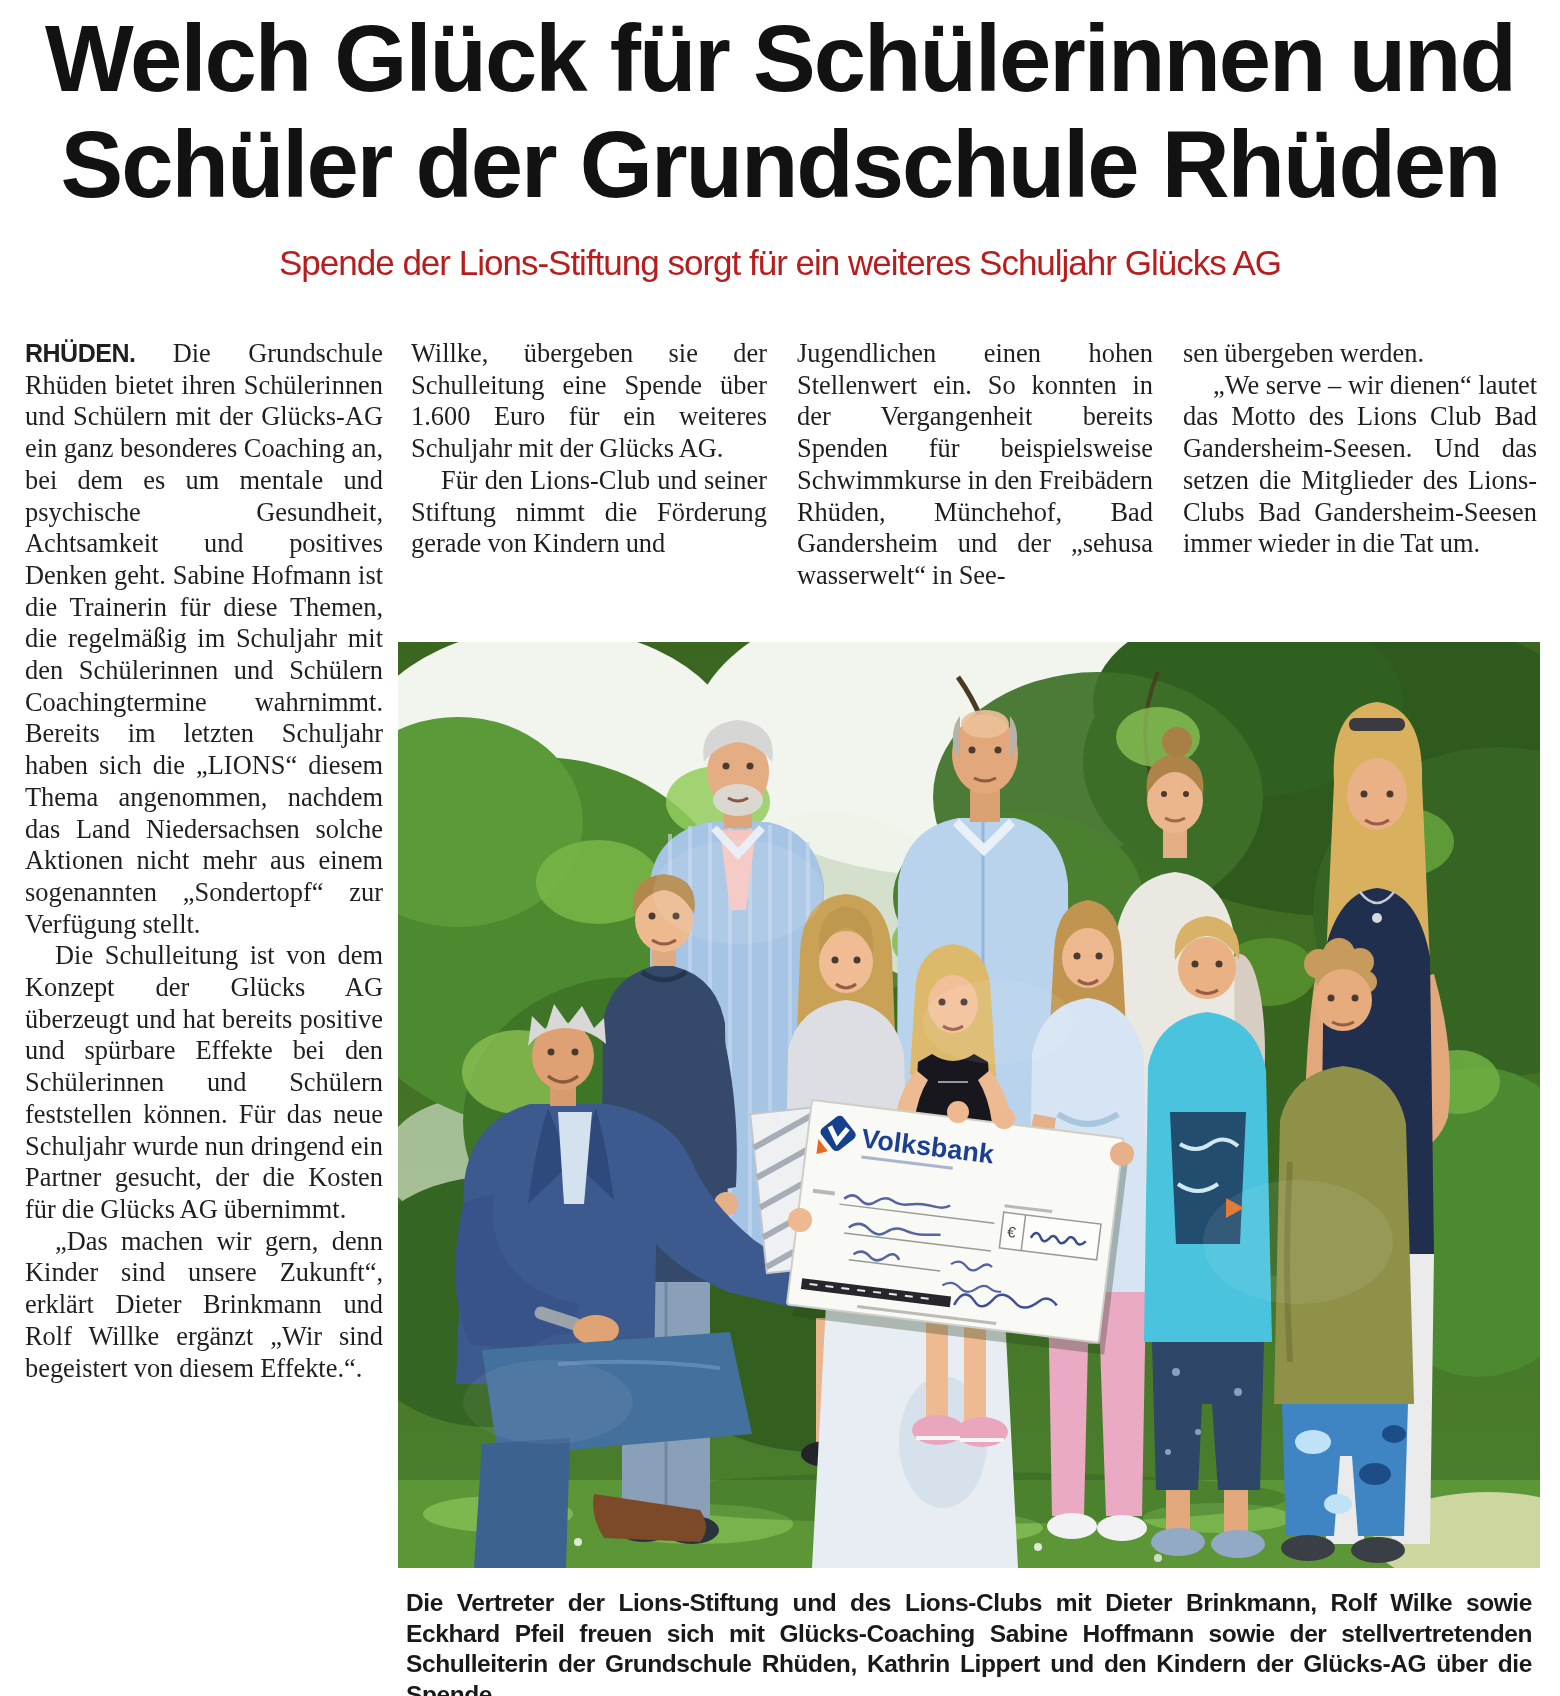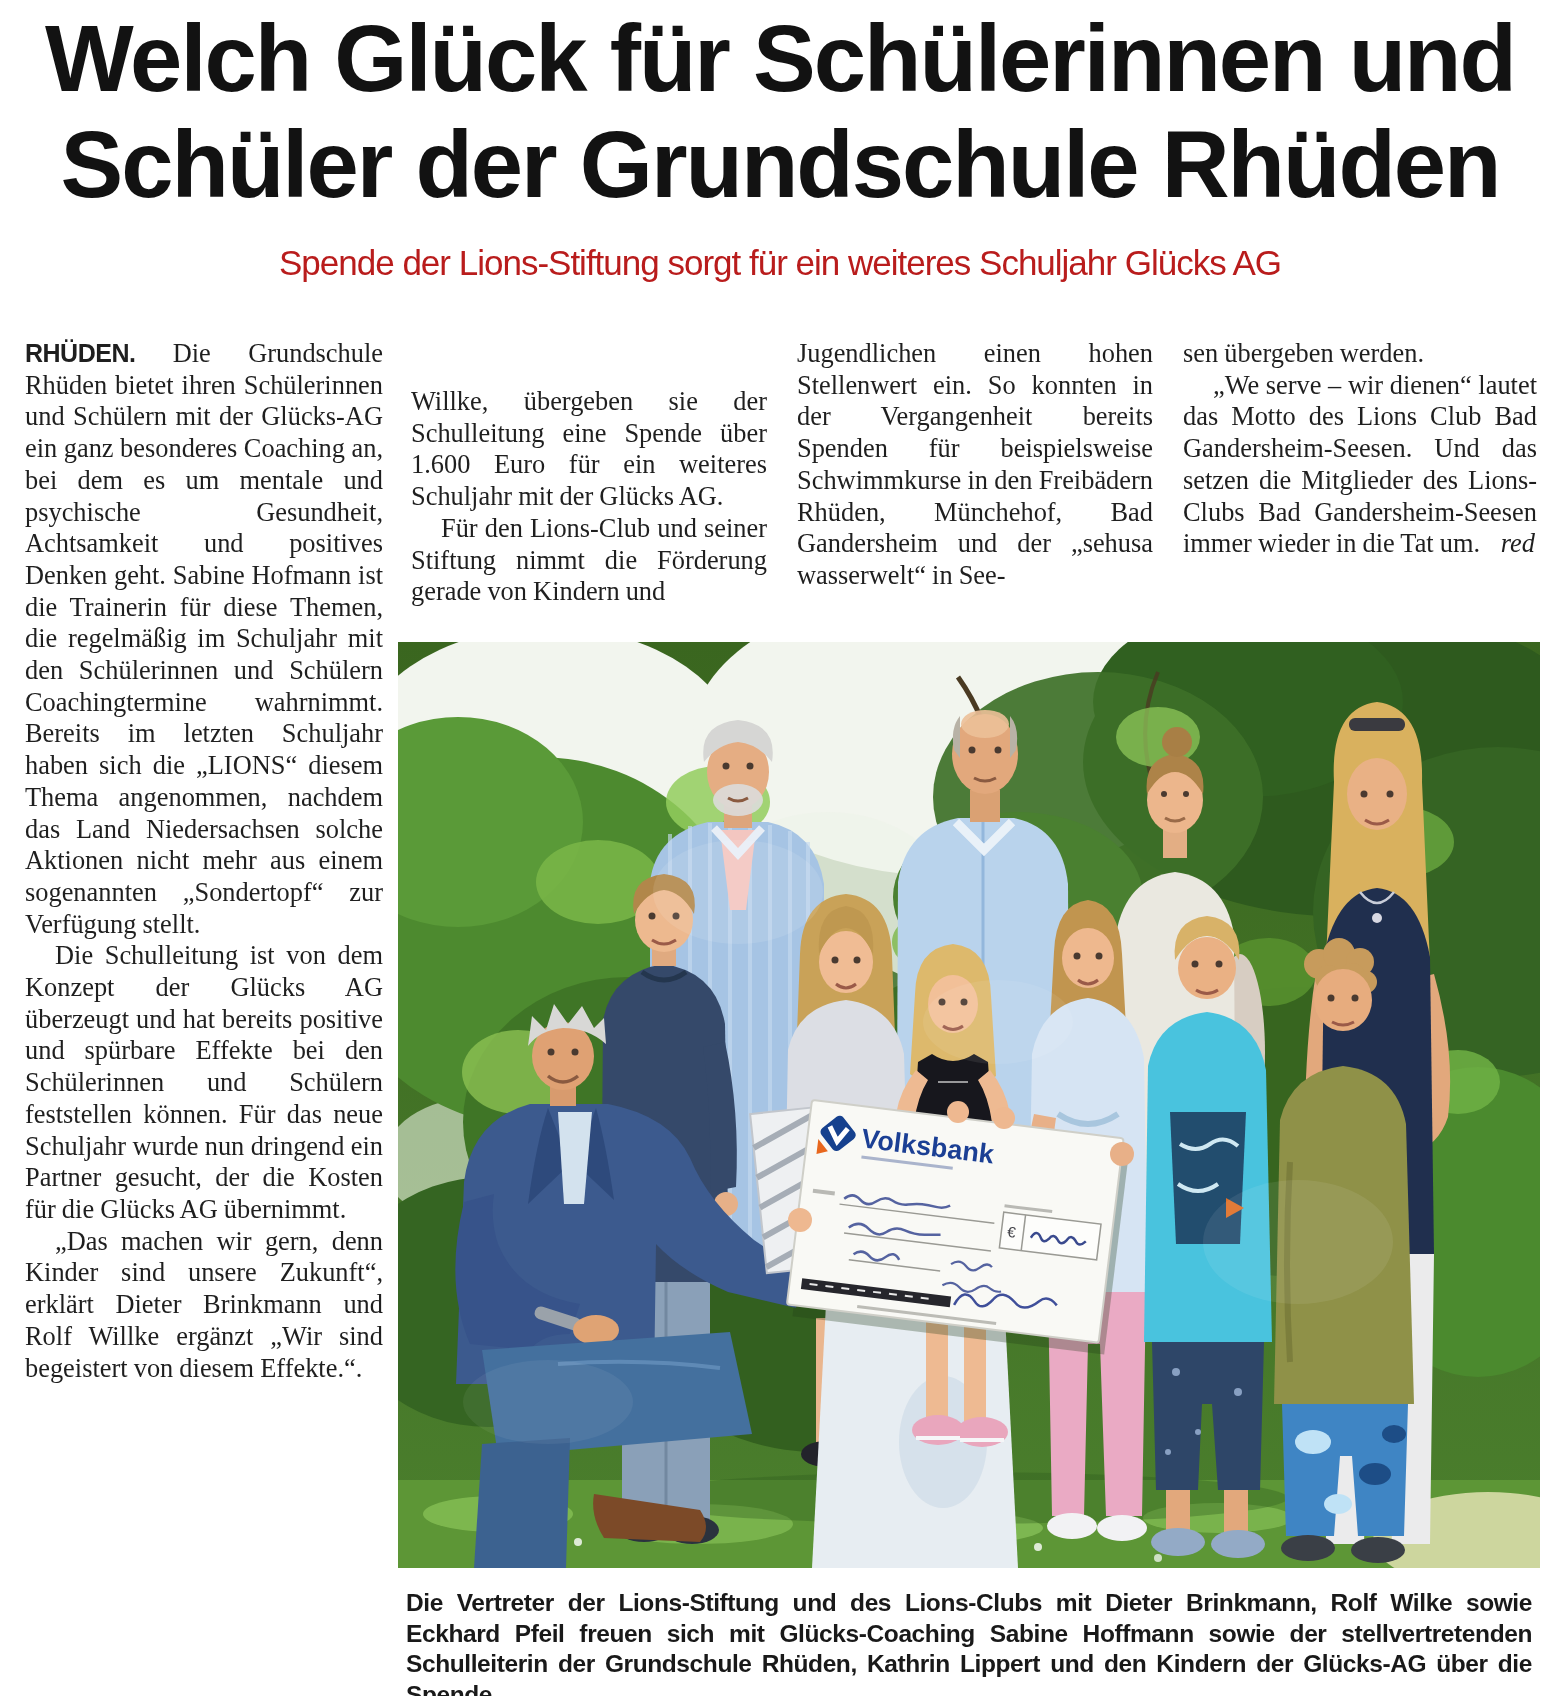--- a/index.html
+++ b/index.html
@@ -17,21 +17,21 @@
     position:absolute;top:243px;left:0;width:1560px;text-align:center;
     font-family:"Liberation Sans",sans-serif;font-weight:400;
     font-size:35px;line-height:40px;letter-spacing:-1px;color:#b91c1c;
   }
   .col{
     position:absolute;top:338px;
     font-size:26.4px;line-height:31.7px;text-align:justify;
     hyphens:auto;-webkit-hyphens:auto;word-spacing:-0.5px;
   }
   .col1{left:25px;width:358px;height:1336px;overflow:hidden;}
-  .col2{left:411px;width:356px;margin-top:48px;}
+  .col2{left:411px;width:356px;}
   .col3{left:797px;width:356px;}
   .col4{left:1183px;width:354px;font-family:Liberation Serif, serif;}
   .para{margin:0;}
   .ind{text-indent:30px;}
   .lead{font-family:"Liberation Sans",sans-serif;font-weight:700;font-size:25px;letter-spacing:-0.5px;}
   .signoff{
     text-align:right;font-style:italic;margin-top:-31.7px;padding-right:2px;
     font-size:26.4px;line-height:31.7px;
   }
   .photo{position:absolute;left:398px;top:642px;width:1142px;height:926px;}
@@ -70,21 +70,20 @@
     <p class="para ind">Für den Lions-Club und seiner Stiftung nimmt die Förderung gerade von Kindern und</p>
   </div>
 
   <div class="col col3">
     <p class="para">Jugendlichen einen hohen Stellenwert ein. So konnten in der Vergangenheit bereits Spenden für beispielsweise Schwimmkurse in den Freibädern Rhüden, Münchehof, Bad Gandersheim und der „sehusa wasserwelt“ in See-</p>
   </div>
 
   <div class="col col4">
     <p class="para">sen übergeben werden.</p>
     <p class="para ind">„We serve – wir dienen“ lautet das Motto des Lions Club Bad Gandersheim-Seesen. Und das setzen die Mitglieder des Lions-Clubs Bad Gandersheim-Seesen immer wieder in die Tat um.</p>
-    <div class="signoff">red</div>
   </div>
 
   <div class="photo">
     <svg viewBox="0 0 1142 926" width="1142" height="926" xmlns="http://www.w3.org/2000/svg">
       <defs>
         <linearGradient id="bgGrad" x1="0" y1="0" x2="0" y2="1">
           <stop offset="0" stop-color="#3a661f"></stop>
           <stop offset="1" stop-color="#4b7f2d"></stop>
         </linearGradient>
       </defs>

